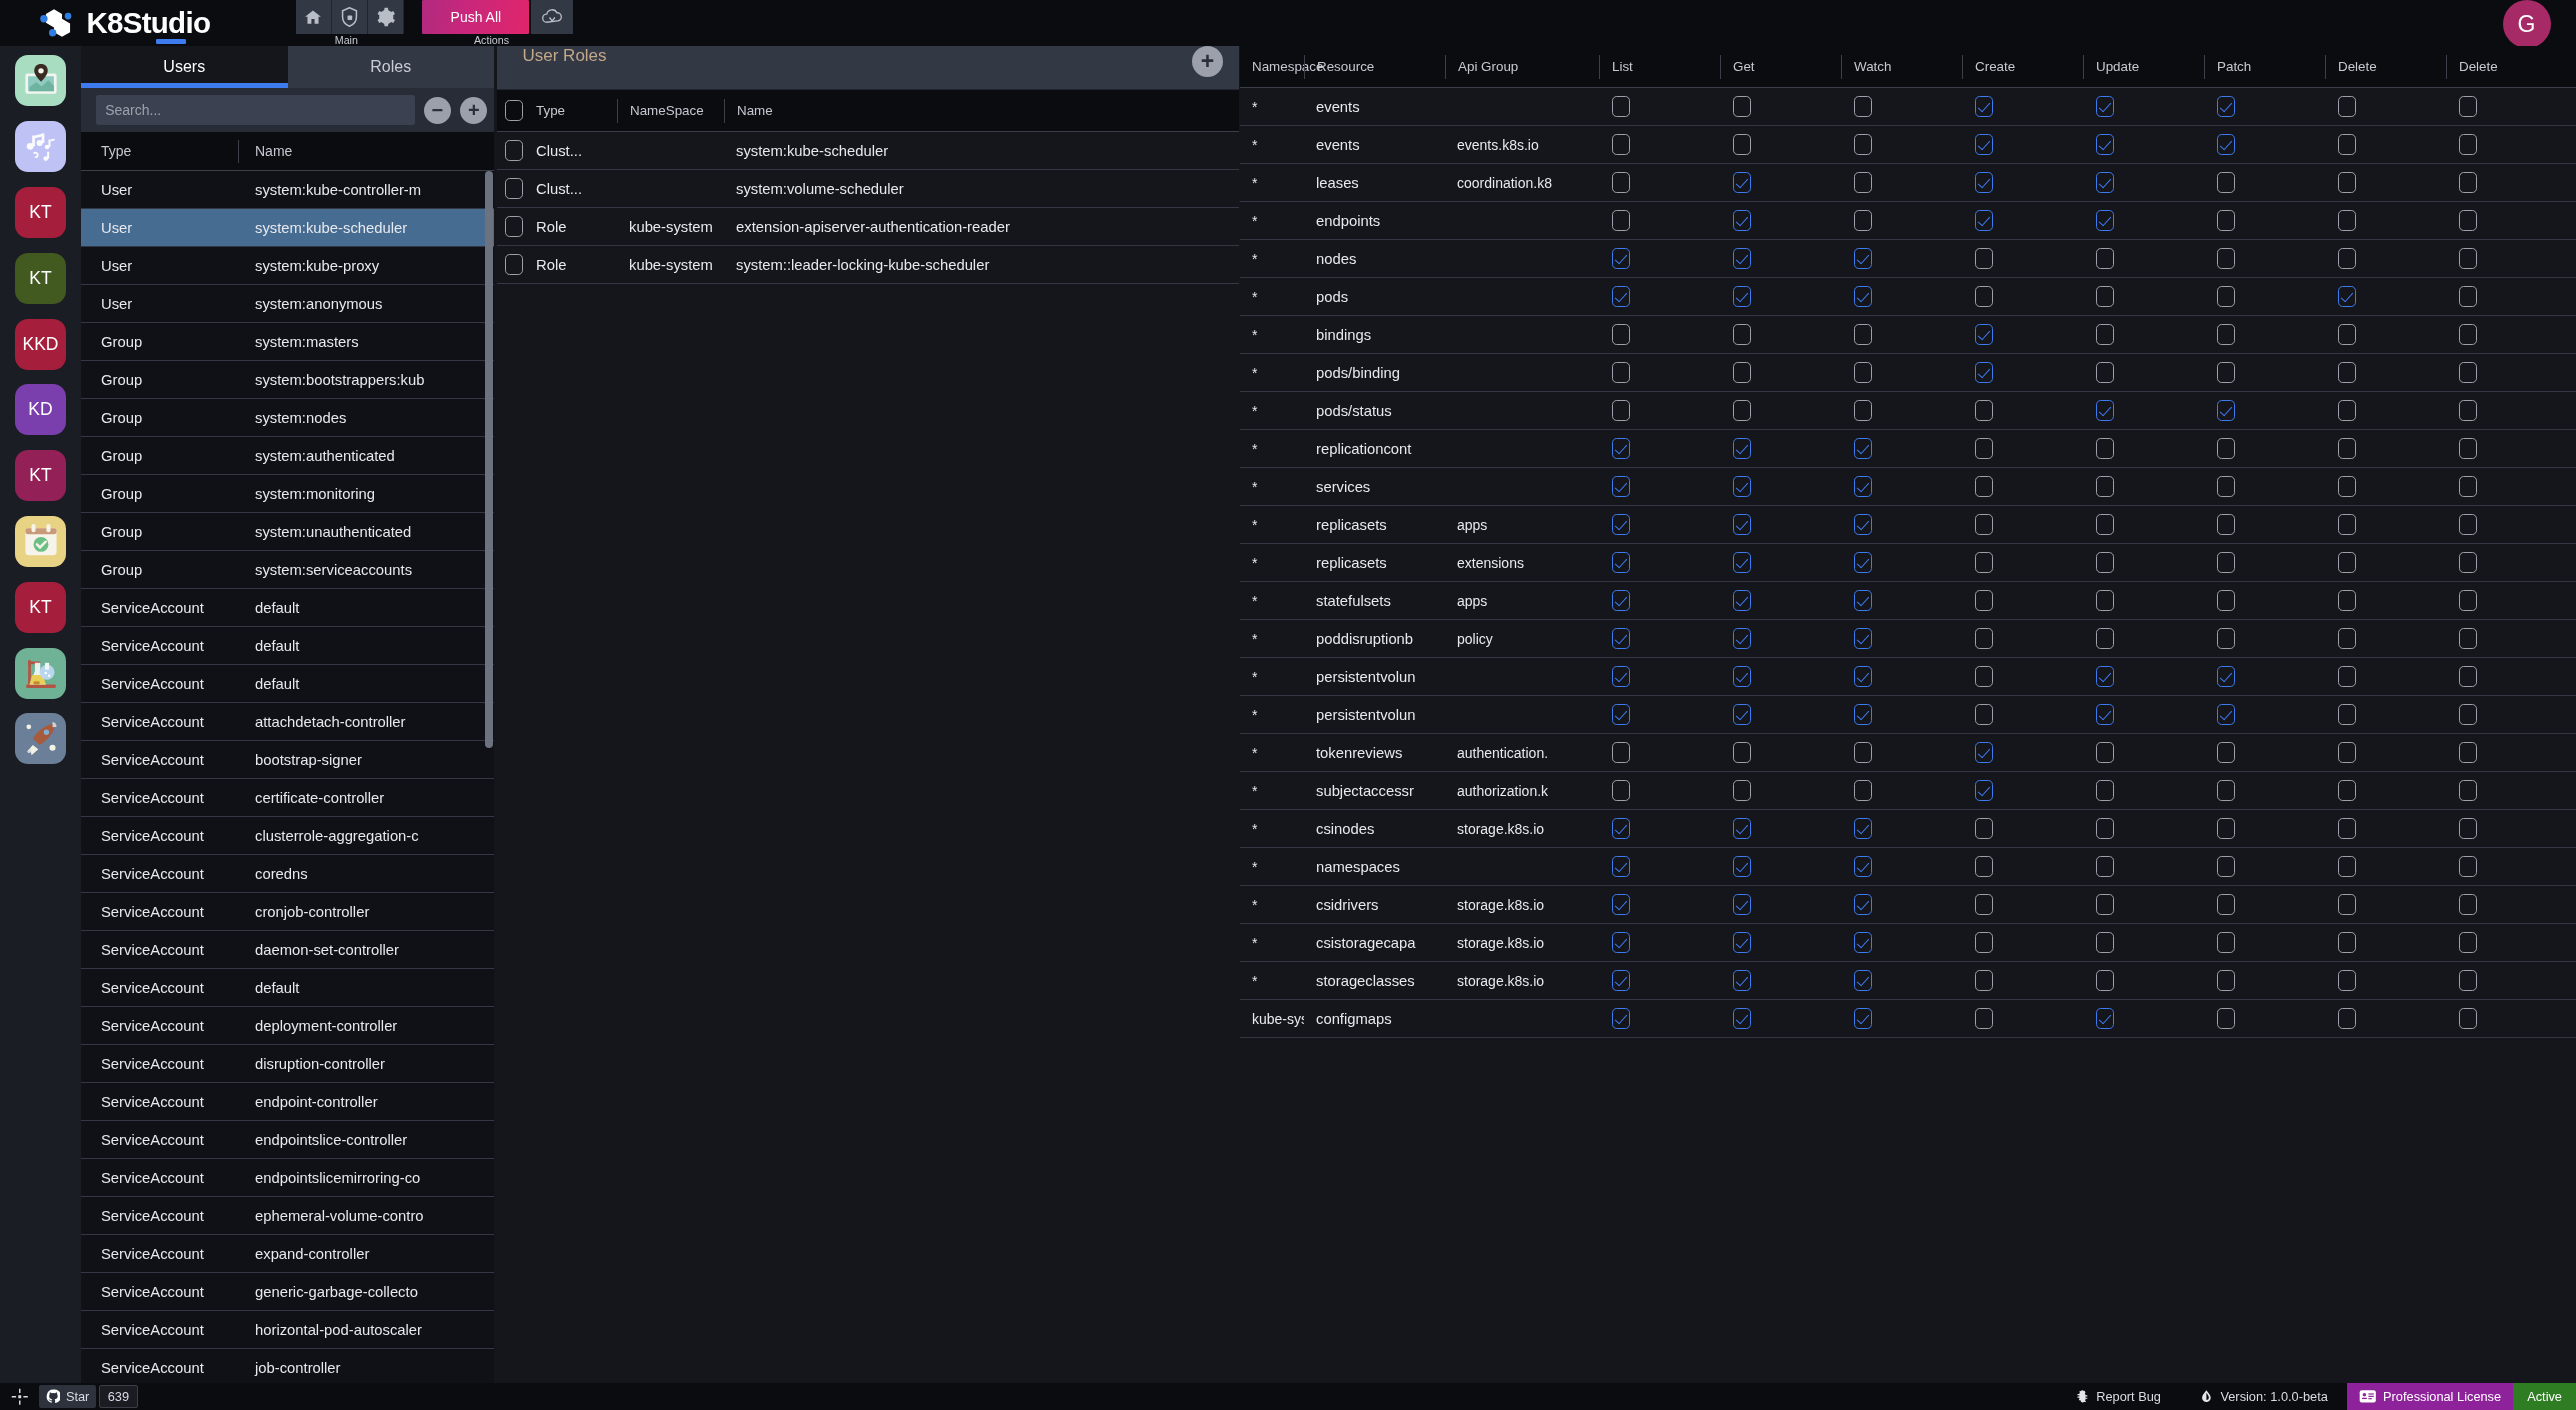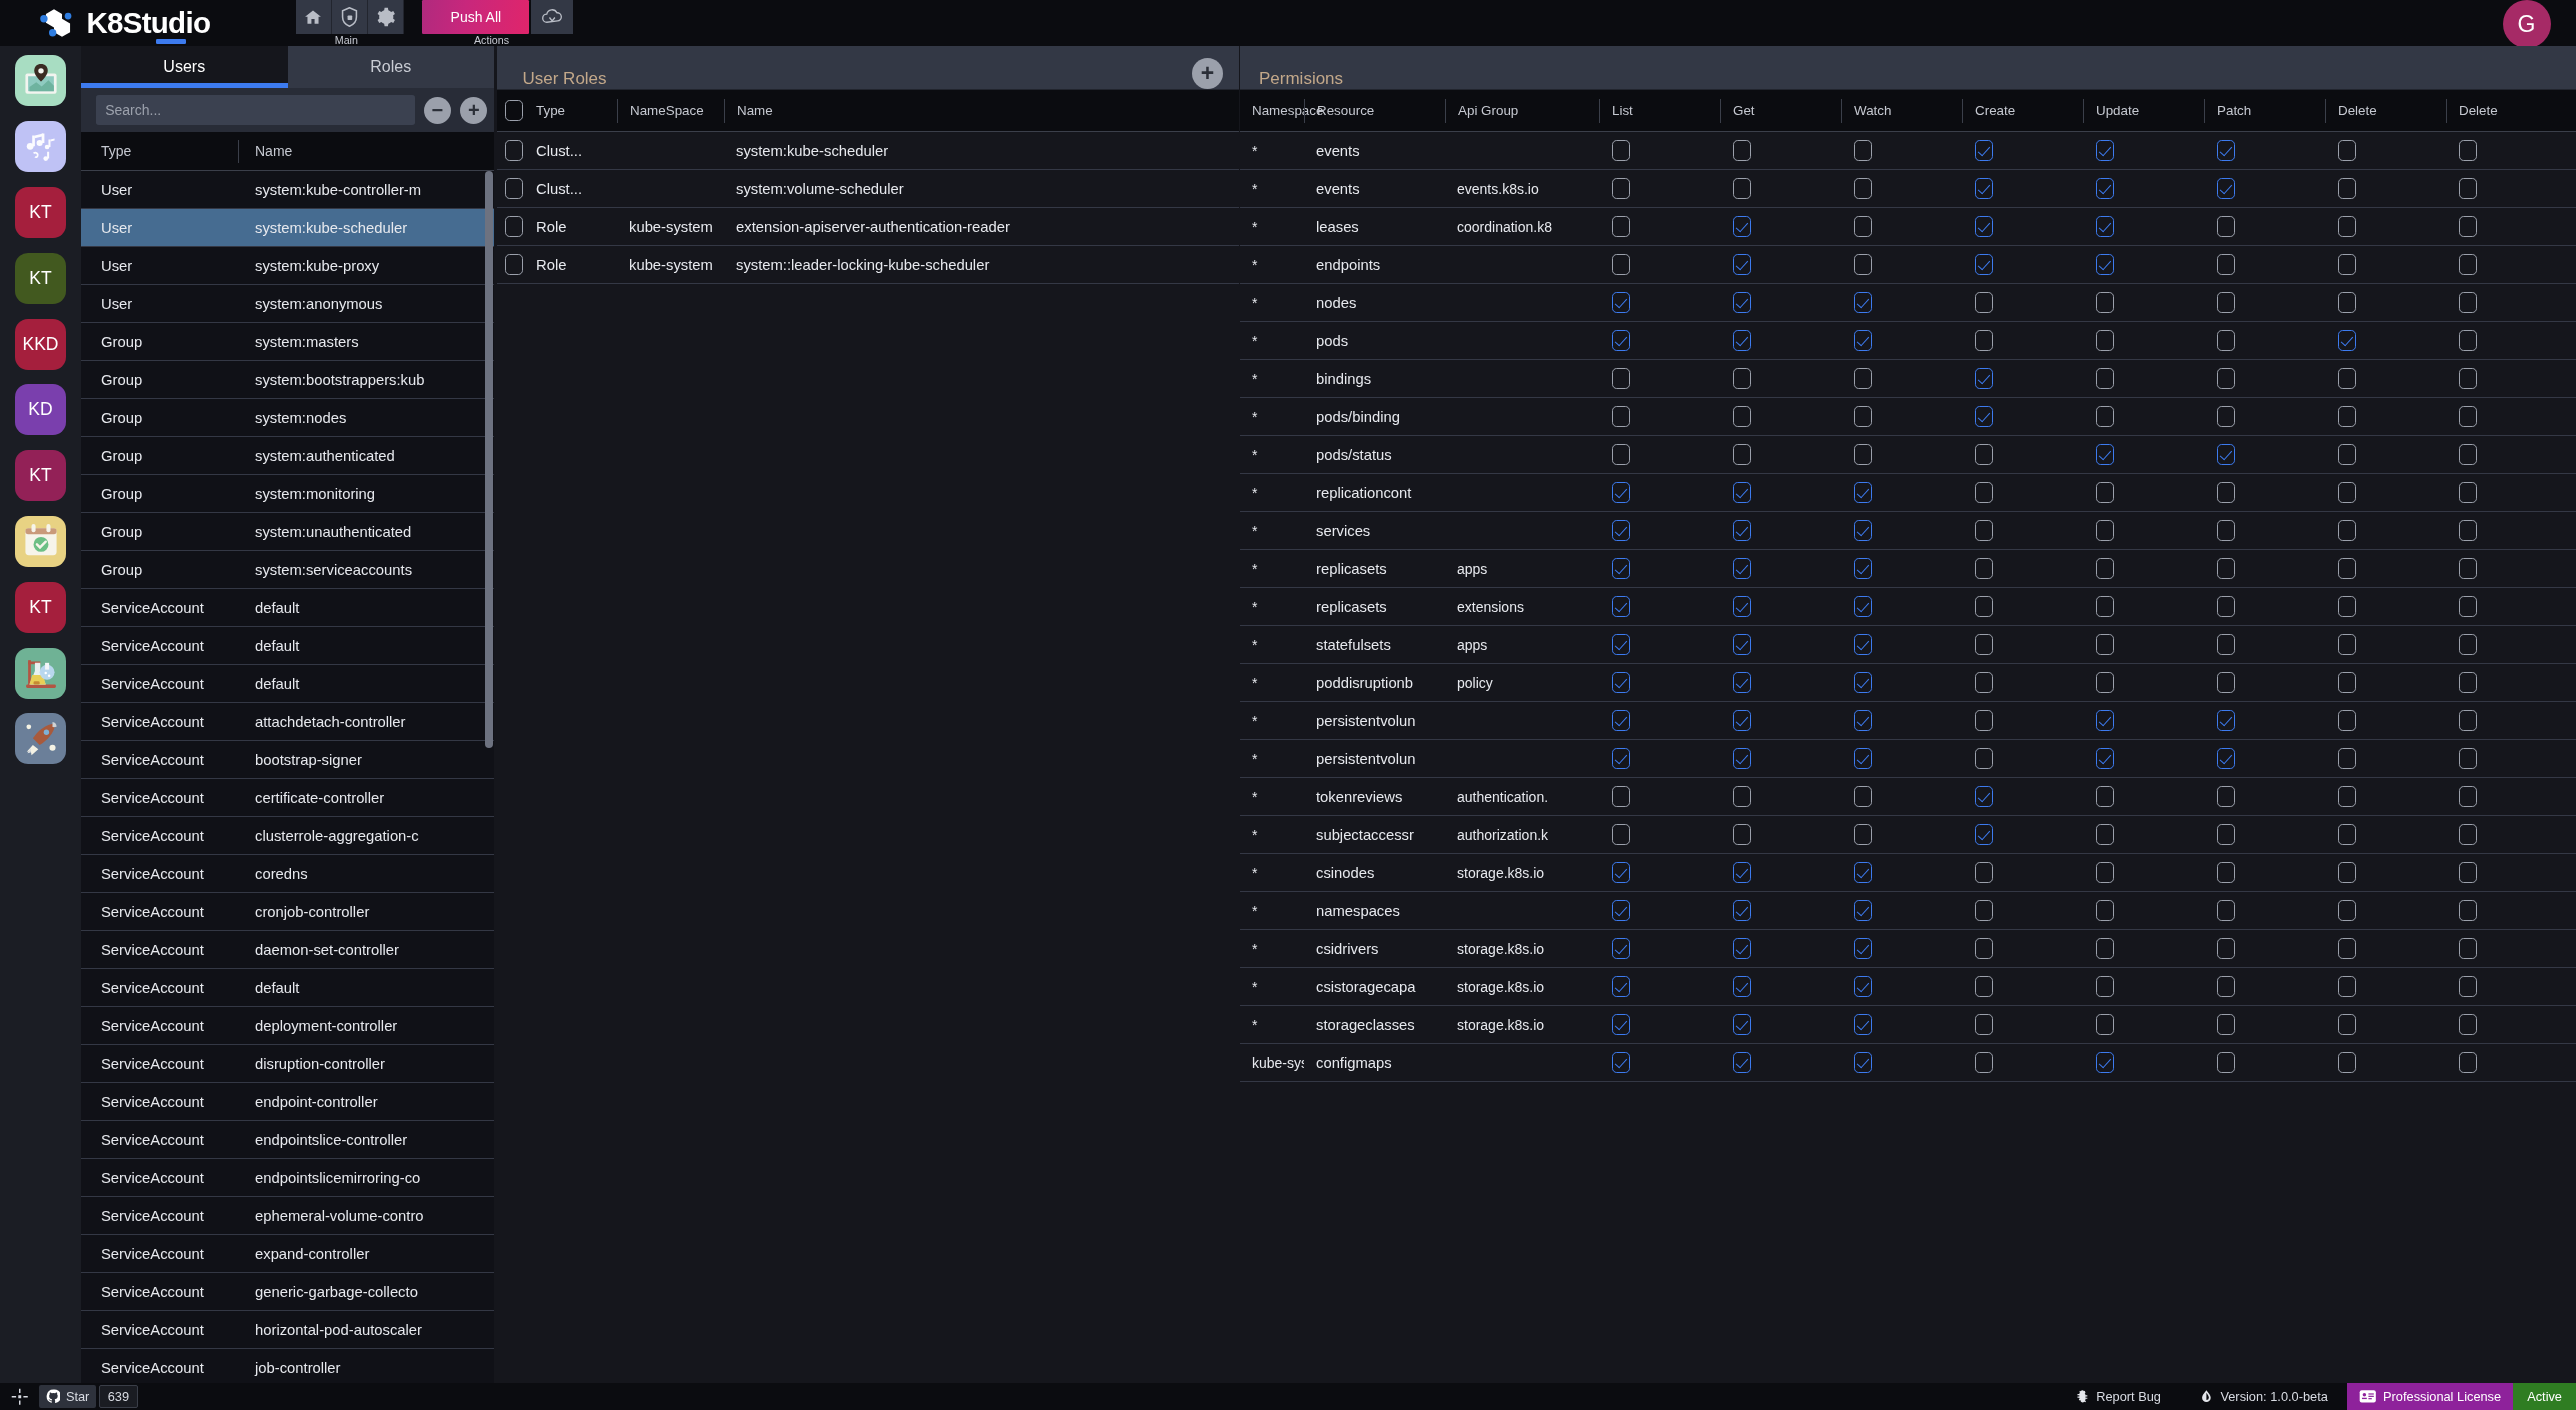--- a/index.html
+++ b/index.html
@@ -106,21 +106,21 @@
   .lrow .c2{ flex:1; padding-left:16px; overflow:hidden;}
   .vscroll{
     position:absolute; right:1.3px; top:0; width:7.4px; height:577px; background:#6d7280; border-radius:4px;
   }
   
   .rolespanel{
     position:absolute; left:497px; top:46px; width:742px; bottom:27px;
     background:#15161c; display:flex; flex-direction:column;
   }
   .panelhead{
-    height:44px; background:#333845; display:flex; align-items:flex-end; padding:0 16px 0 25.5px;
+    height:44px; background:#333845; display:flex; align-items:flex-start; padding:0 16px 0 25.5px;
     border-bottom:0.7px solid #22252e;
   }
   .panelhead .ttl{ font-size:17px; color:#c3a88a; flex:1;}
   .plusbtn{
     width:31px;height:31px;border-radius:50%;background:#9ba0ab;color:#2b2f38;
     display:flex;align-items:center;justify-content:center;font-size:23px;line-height:1;font-weight:bold;
   }
   .rhead{ height:42px; display:flex; align-items:center; background:#0b0c10; font-size:13.4px; color:#c6c9d1; border-bottom:0.7px solid #3b3f4a;}
   .rrow{ height:38px; display:flex; align-items:center; font-size:14.8px; color:#e7e9ee; border-bottom:0.7px solid #343845;}
   .cb{ width:17.5px;height:21.5px;border:1.3px solid #9ba0ab;border-radius:4.7px;flex:none; position:relative; background:transparent;}
@@ -495,23 +495,20 @@
           <span class="cb"></span>
         </div>
         <div class="rb_type">Role</div>
         <div class="rb_ns">kube-system</div>
         <div class="rb_name">system::leader-locking-kube-scheduler</div>
       </div>
     </div>
 </div>
 
 <div class="permpanel">
-  <div class="panelhead" style="padding-left:19px;">
-    <div class="ttl">Permisions</div>
-  </div>
   <div class="phead" id="perm-head">
       <div class="hc first" style="width: 64px;">Namespace</div>
       <div class="hc" style="width: 141px;">Resource</div>
       <div class="hc" style="width: 154px;">Api Group</div>
       <div class="hc" style="width: 121px;">List</div>
       <div class="hc" style="width: 121px;">Get</div>
       <div class="hc" style="width: 121px;">Watch</div>
       <div class="hc" style="width: 121px;">Create</div>
       <div class="hc" style="width: 121px;">Update</div>
       <div class="hc" style="width: 121px;">Patch</div>

